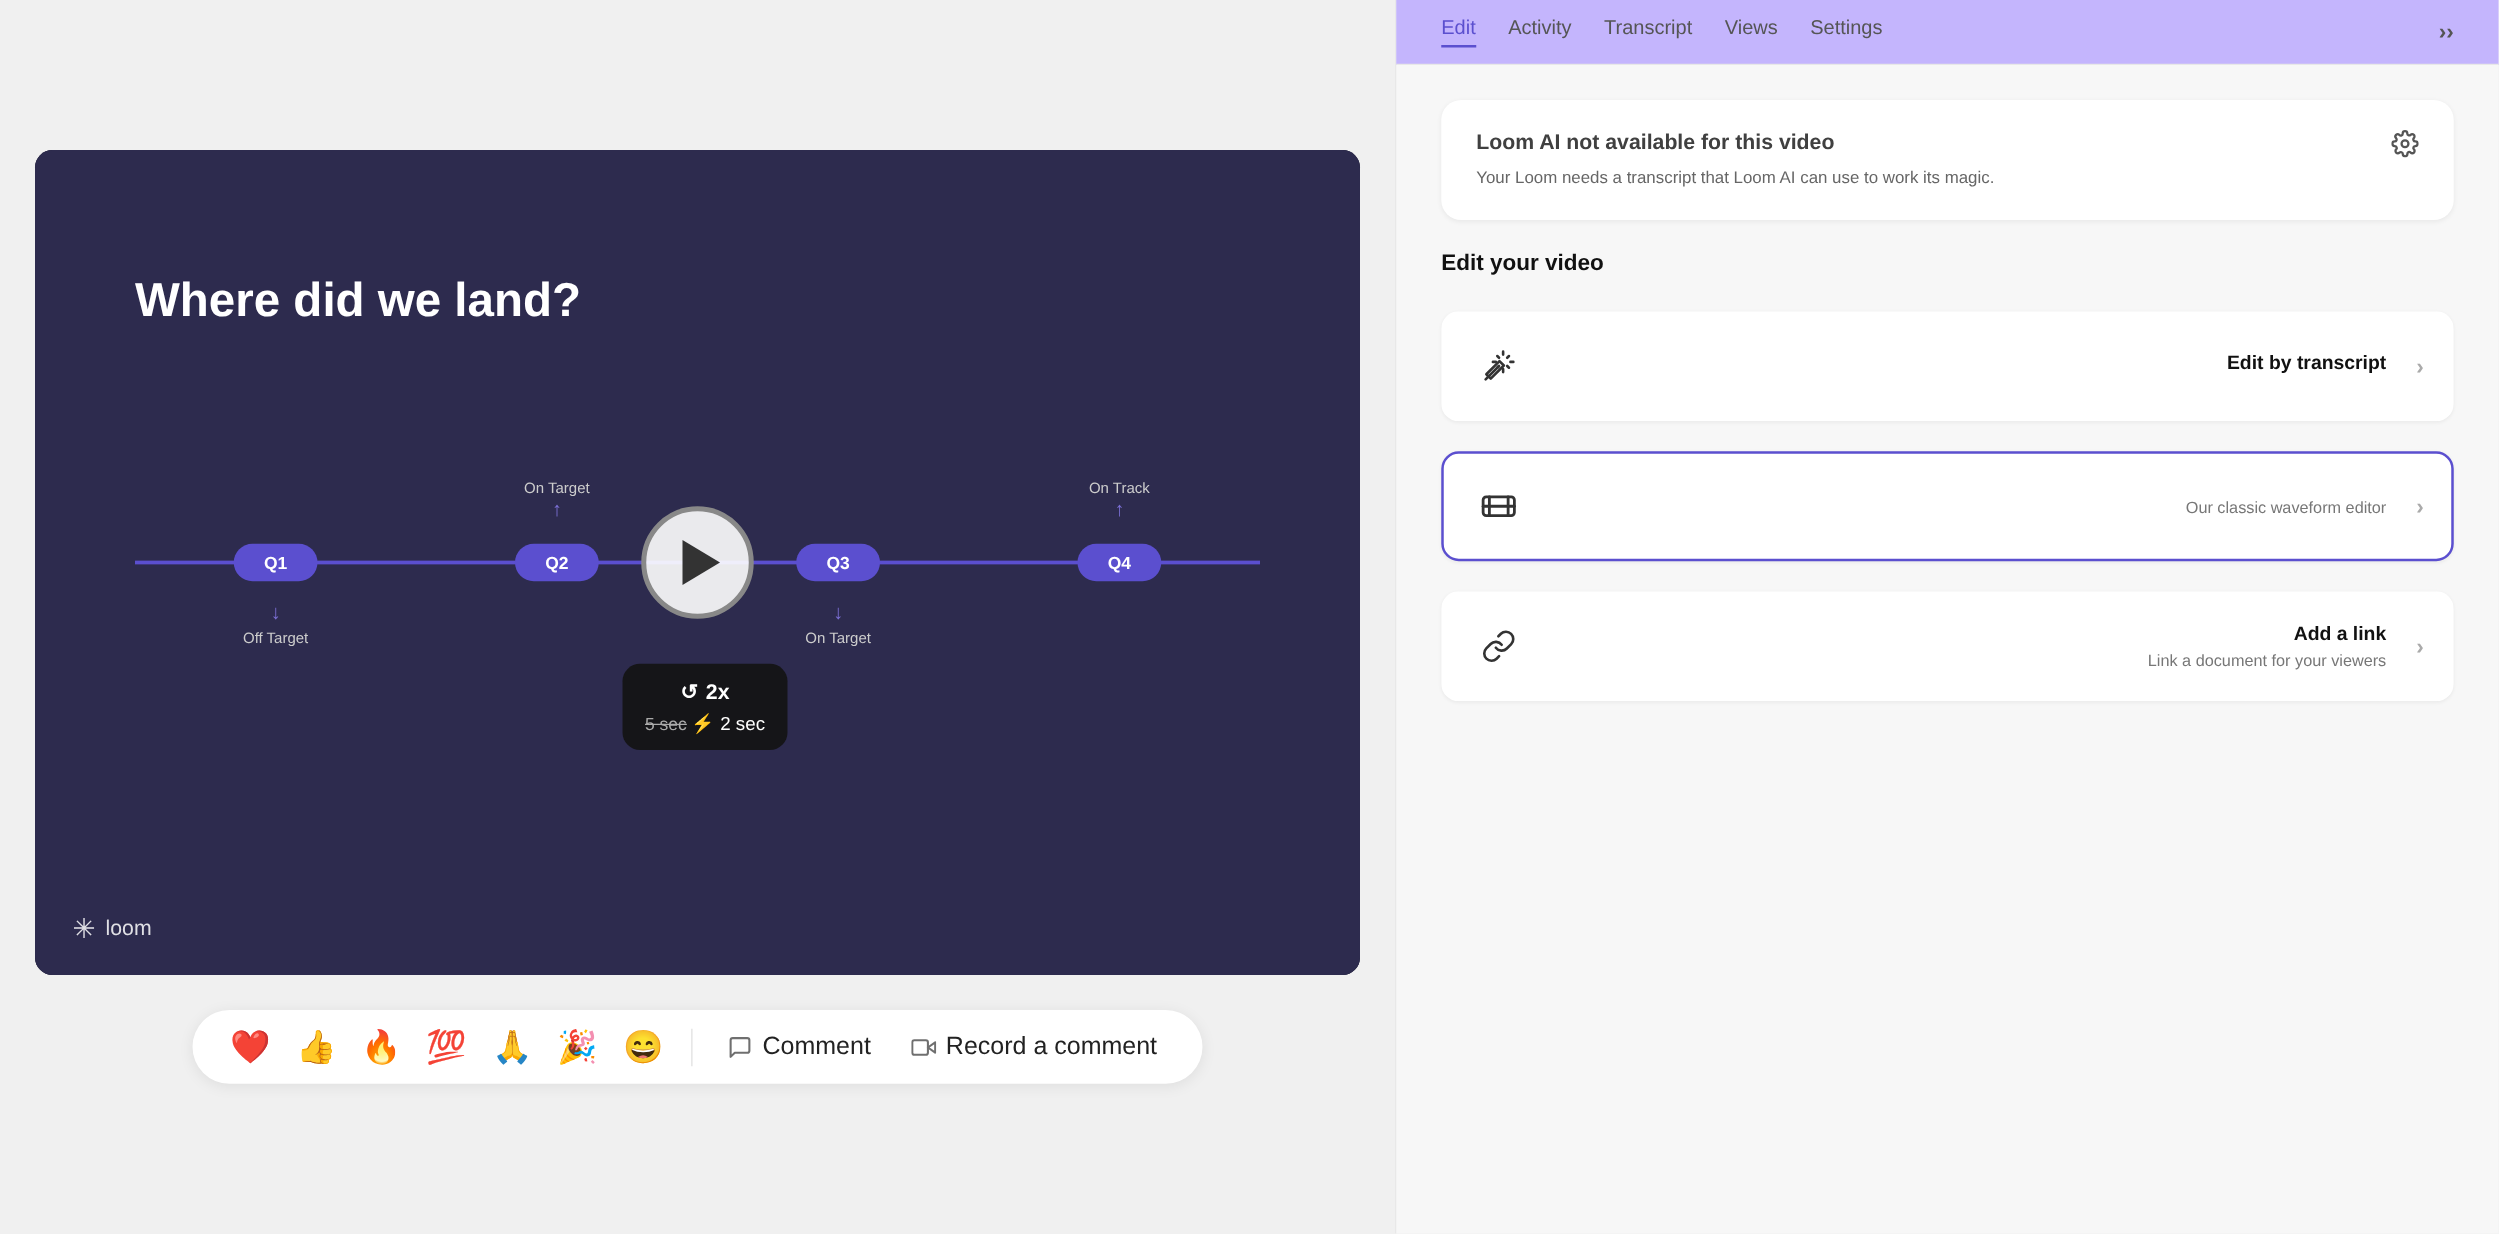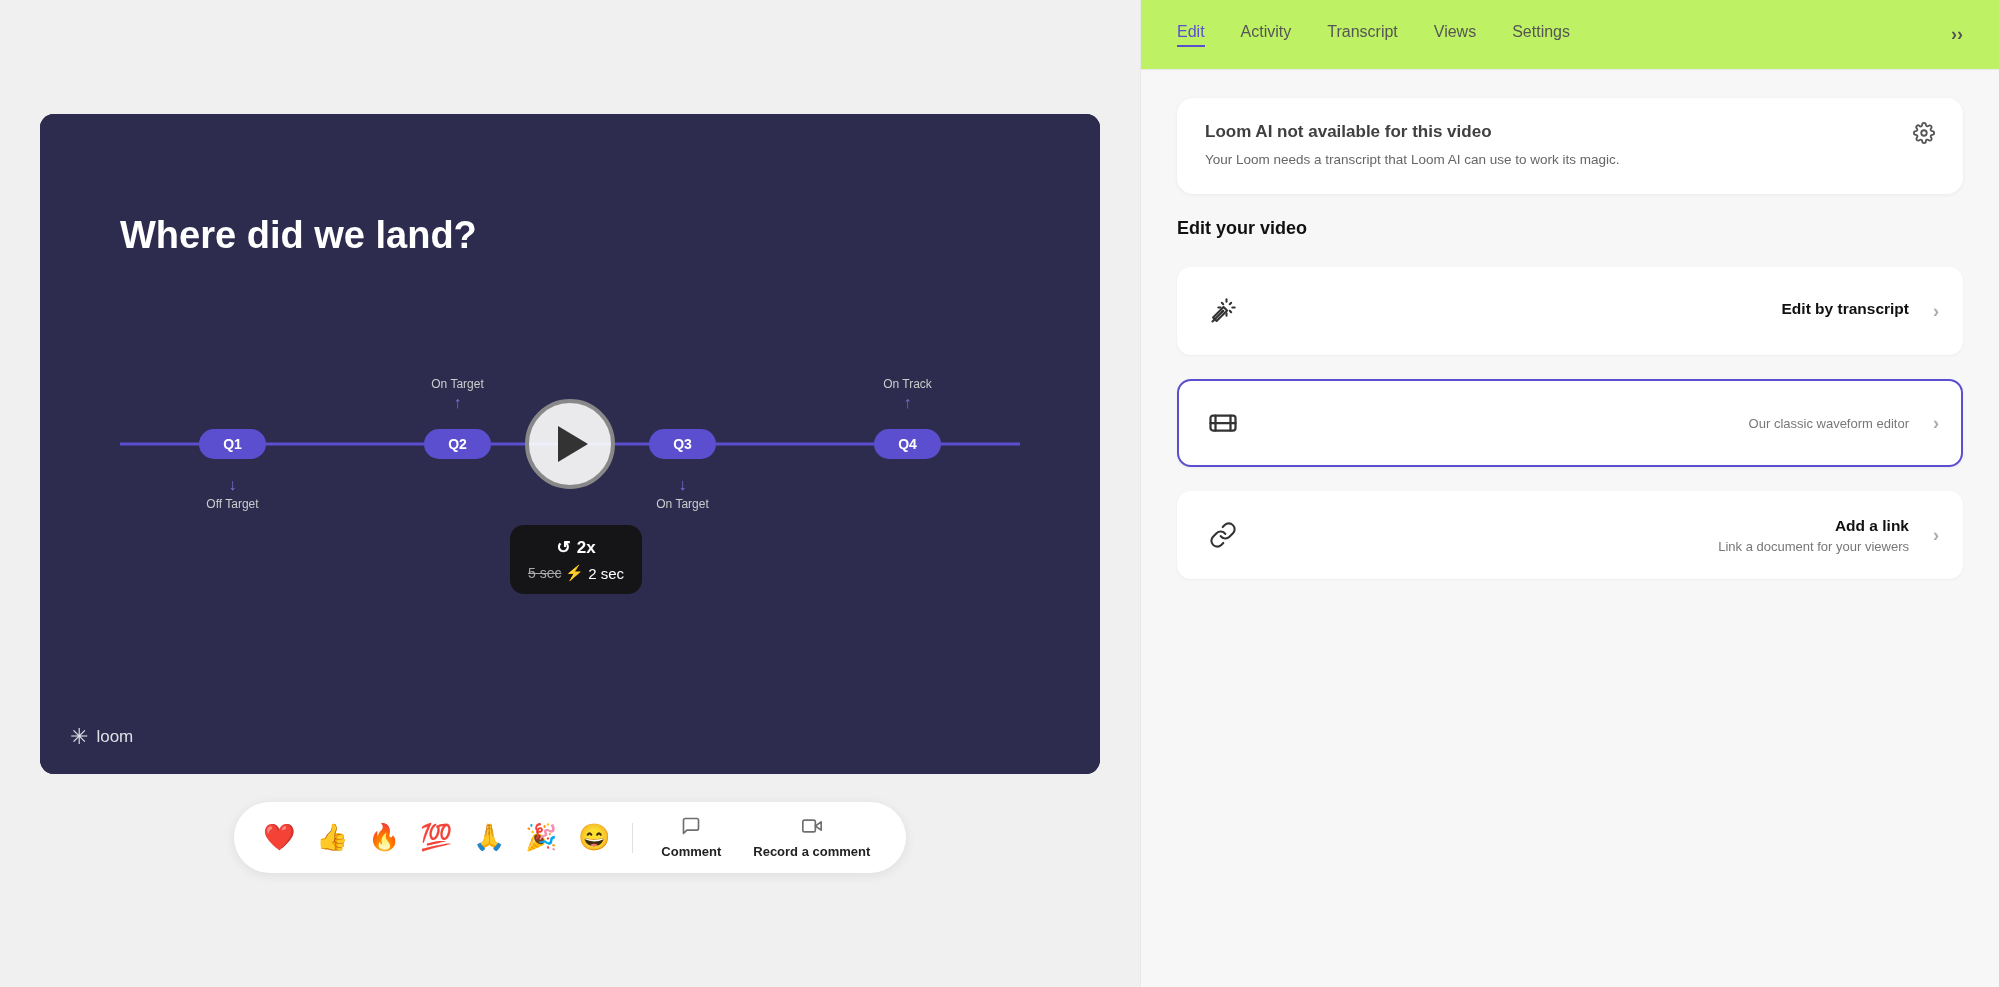--- a/index.html
+++ b/index.html
@@ -12,21 +12,21 @@
       overflow: hidden;
     }
 
     
     .left-panel {
       flex: 1;
       display: flex;
       flex-direction: column;
       align-items: center;
       justify-content: center;
-      padding: 40px;
+      padding: 28px;
       background: #f0f0f0;
     }
 
     
     .video-container {
       width: 1060px;
       height: 660px;
       background: #1a1a2e;
       border-radius: 14px;
       overflow: hidden;
@@ -161,28 +161,27 @@
       width: 1px;
       height: 30px;
       background: #e0e0e0;
       margin: 0 4px;
     }
 
     .reaction-action {
       display: flex;
       align-items: center;
       gap: 8px;
-      font-size: 13px;
-      font-weight: 700;
+      font-size: 20px;
+      font-weight: 400;
       color: #222;
       cursor: pointer;
       background: none;
       border: none;
       padding: 0 8px;
-      flex-direction: column;
     }
 
     .reaction-action svg {
       opacity: 0.7;
     }
 
     
     .right-panel {
       width: 900px;
       background: #f7f7f7;
@@ -191,23 +190,23 @@
       padding: 0;
       border-left: 1px solid #e8e8e8;
     }
 
     
     .tabs {
       display: flex;
       align-items: center;
       padding: 0 36px;
       border-bottom: 1px solid #e8e8e8;
-      background: #bef264;
-      height: 70px;
-      gap: 36px;
+      background: #c4b5fd;
+      height: 52px;
+      gap: 26px;
     }
 
     .tab {
       font-size: 16px;
       color: #555;
       cursor: pointer;
       padding-bottom: 4px;
       border-bottom: 2px solid transparent;
       font-weight: 500;
     }

